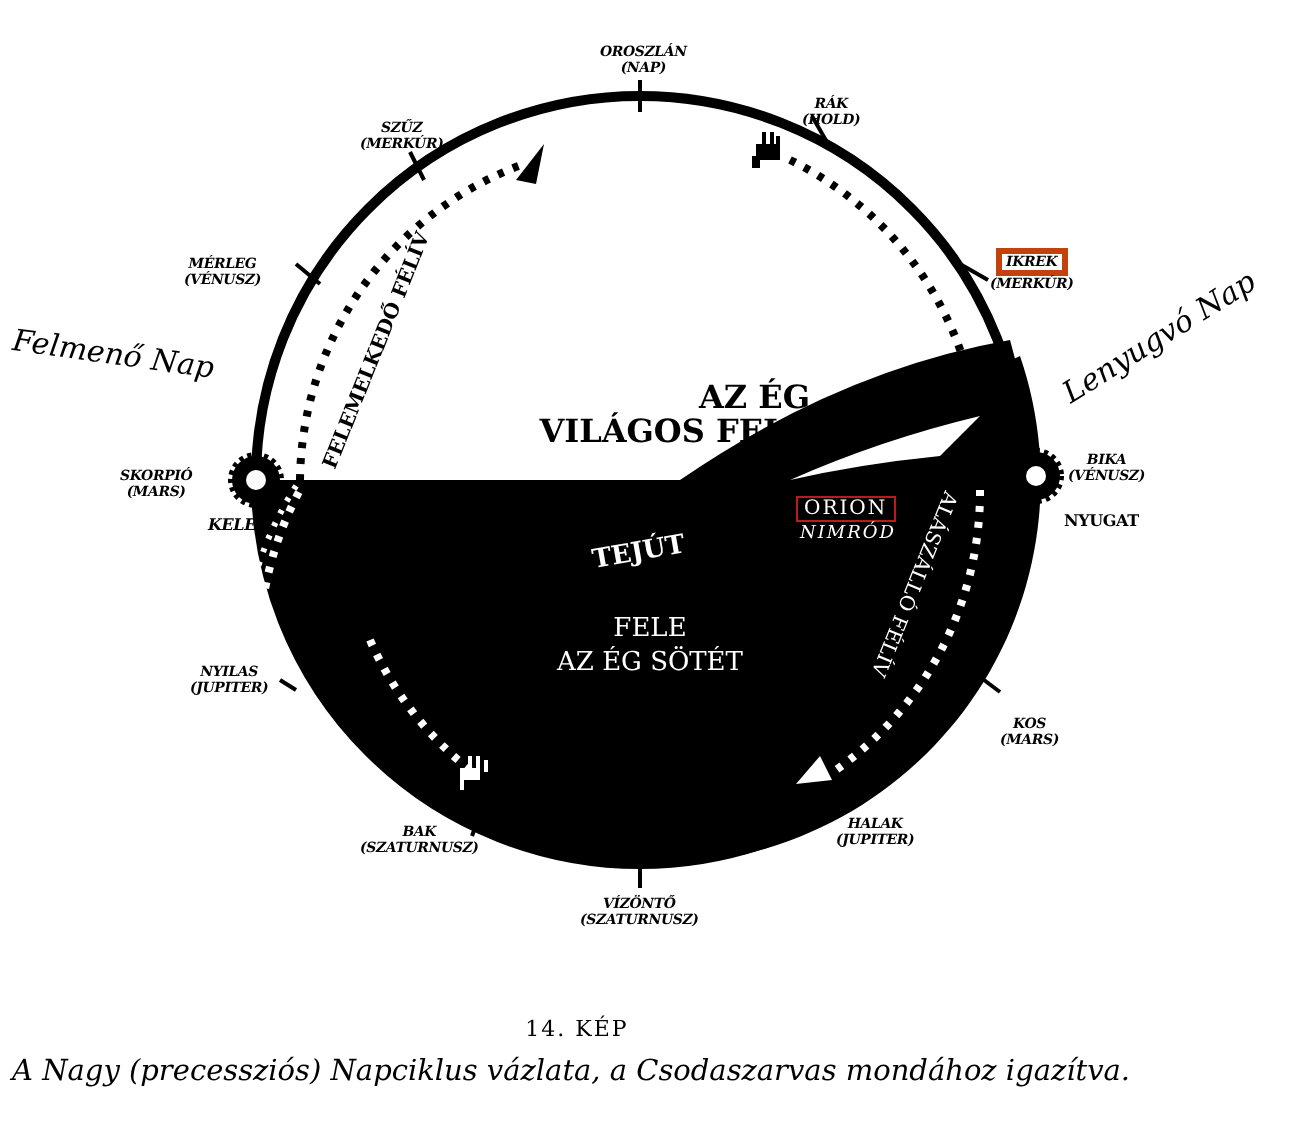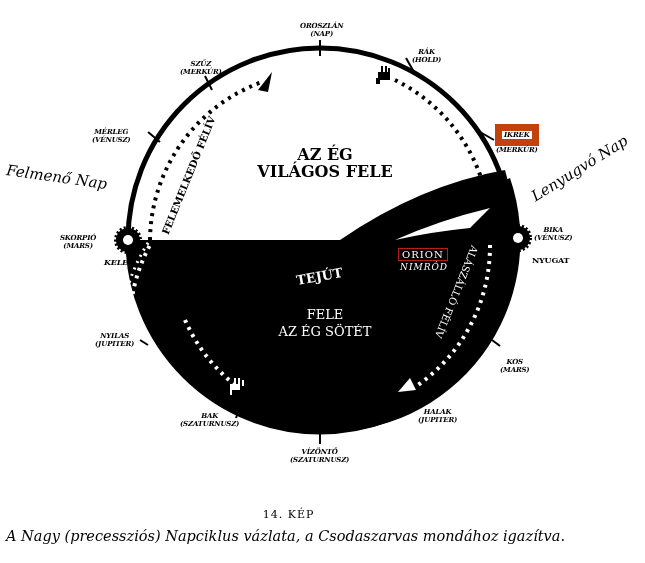--- a/index.html
+++ b/index.html
@@ -1,21 +1,21 @@
 <!DOCTYPE html>
 <html><head>
 <meta charset="utf-8">
 <style>
   html, body { margin:0; padding:0; background:#ffffff; }
   body { width:645px; height:563px; position:relative; overflow:hidden; font-family:"DejaVu Serif", serif; color:#000; }
   svg#diagram { position:absolute; left:0; top:0; }
   .lbl { position:absolute; font-family:"DejaVu Serif", serif; font-weight:bold; font-style:italic; font-size:7px; line-height:8px; text-align:center; color:#000; white-space:nowrap; letter-spacing:-0.2px; }
-  .boxed { border:7px solid #c2410c; padding:0 2px; display:inline-block; }
+  .boxed { border:3px solid #c2410c; padding:0 2px; display:inline-block; }
   .hand { position:absolute; font-family:"DejaVu Serif", serif; font-style:italic; font-size:15px; color:#000; white-space:nowrap; }
-  .big { position:absolute; font-family:"DejaVu Serif", serif; font-weight:bold; font-size:16px; line-height:17px; text-align:center; color:#000; white-space:nowrap; }
+  .big { position:absolute; font-family:"DejaVu Serif", serif; font-weight:bold; font-size:16px; line-height:17px; text-align:right; color:#000; white-space:nowrap;margin-top:44px; }
   .wt { position:absolute; font-family:"DejaVu Serif", serif; font-size:13px; line-height:17px; text-align:center; color:#fff; white-space:nowrap; }
   .orion { position:absolute; left:398px; top:248px; border:1px solid #b91c1c; color:#fff; font-family:"DejaVu Serif", serif; font-size:10px; padding:0 3px; letter-spacing:1px; }
   .nimrod { position:absolute; left:400px; top:262px; color:#fff; font-family:"DejaVu Serif", serif; font-size:9px; font-style:italic; letter-spacing:1px; }
   .caption-num { position:absolute; left:0; width:577px; top:508px; text-align:center; font-family:"DejaVu Serif", serif; font-size:11px; letter-spacing:1px; }
   .caption { position:absolute; left:6px; top:528px; font-family:"DejaVu Serif", serif; font-style:italic; font-size:14.5px; white-space:nowrap; }
   .path-lbl { position:absolute; font-family:"DejaVu Serif", serif; font-weight:bold; font-size:10px; white-space:nowrap; transform-origin:0 0; }
 </style>
 </head>
 <body>
 
@@ -73,21 +73,21 @@
   <g>
     <circle cx="518" cy="238" r="12" fill="#000" stroke="#000" stroke-width="4" stroke-dasharray="2 2"></circle>
     <circle cx="518" cy="238" r="5" fill="#fff"></circle>
   </g>
 </svg>
 
 <div class="lbl" style="left:300px;top:22px;">
     <div>OROSZLÁN</div>
     <div>(NAP)</div>
   </div>
-<div class="lbl" style="left:412px;top:48px;">
+<div class="lbl" style="left:401px;top:48px;">
     <div>RÁK</div>
     <div>(HOLD)</div>
   </div>
 <div class="lbl" style="left:495px;top:124px;"><div class="boxed">IKREK</div><div>(MERKÚR)</div></div>
 <div class="lbl" style="left:534px;top:226px;">
     <div>BIKA</div>
     <div>(VÉNUSZ)</div>
   </div>
 <div class="lbl" style="left:500px;top:334px;margin-top:24px;">
     <div>KOS</div>

